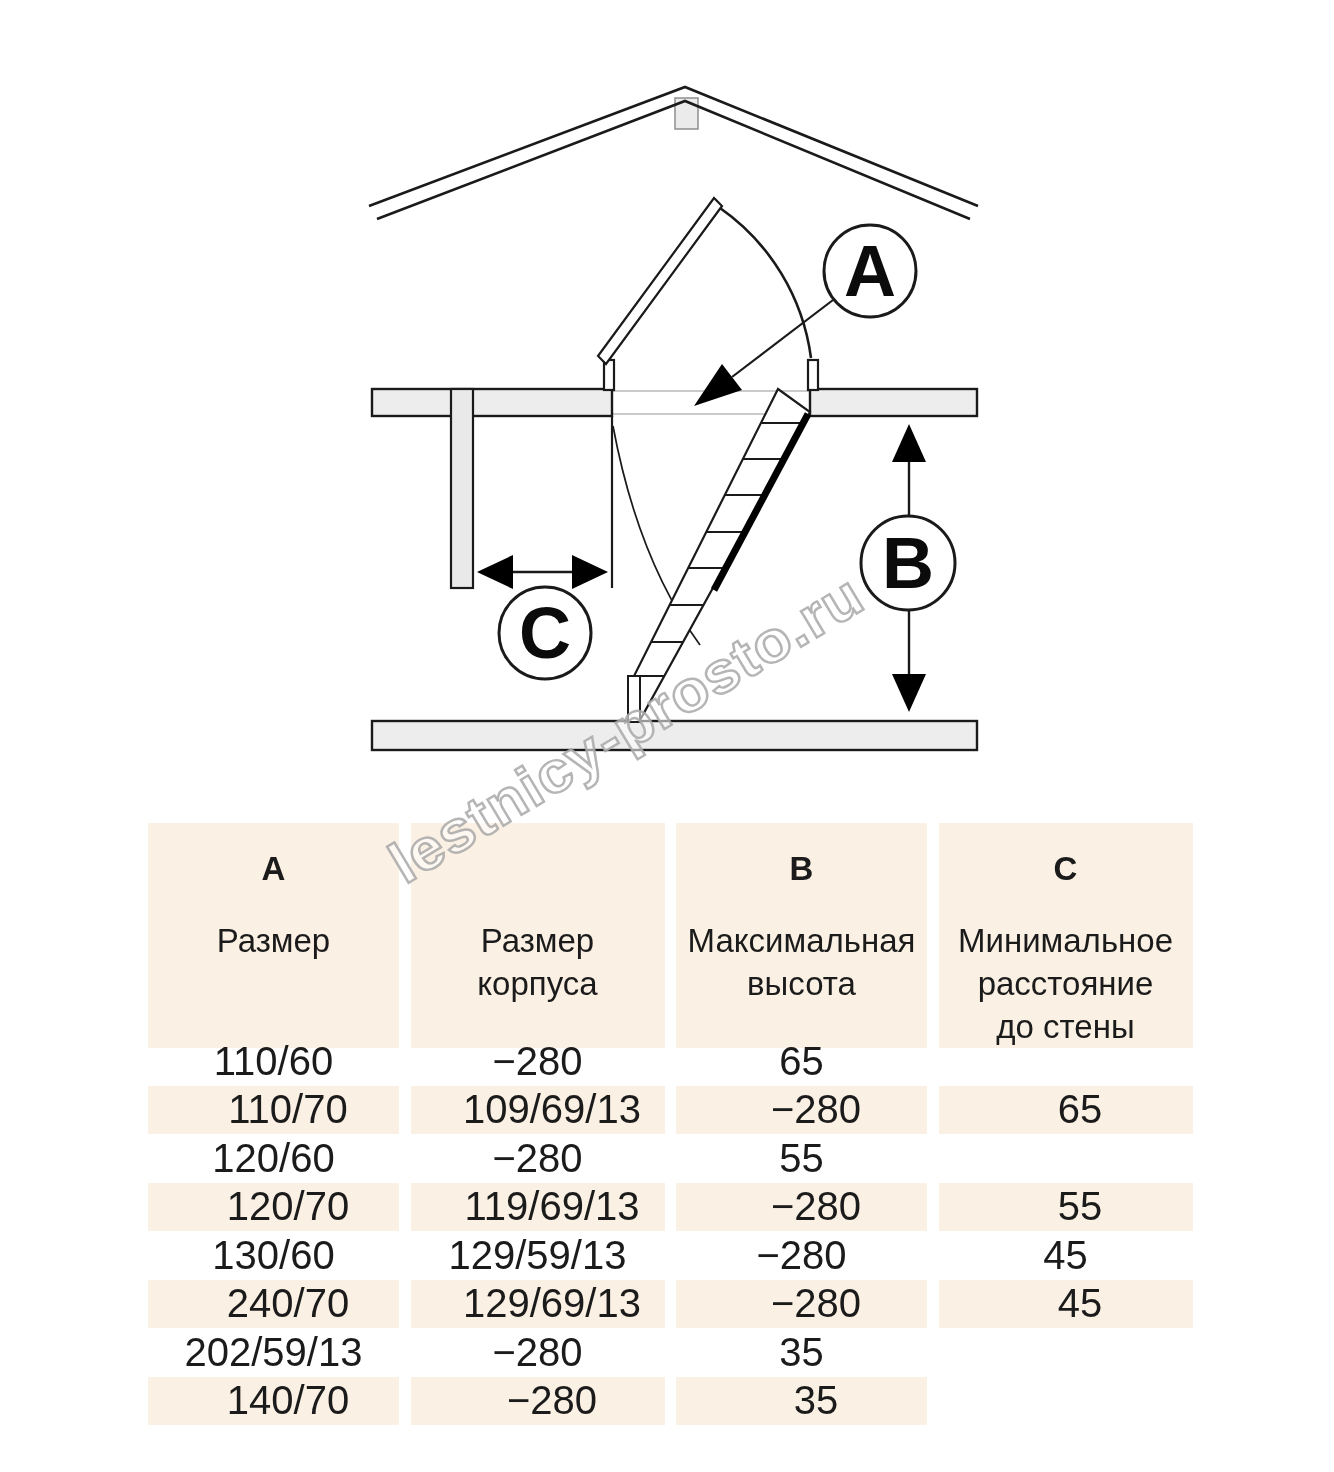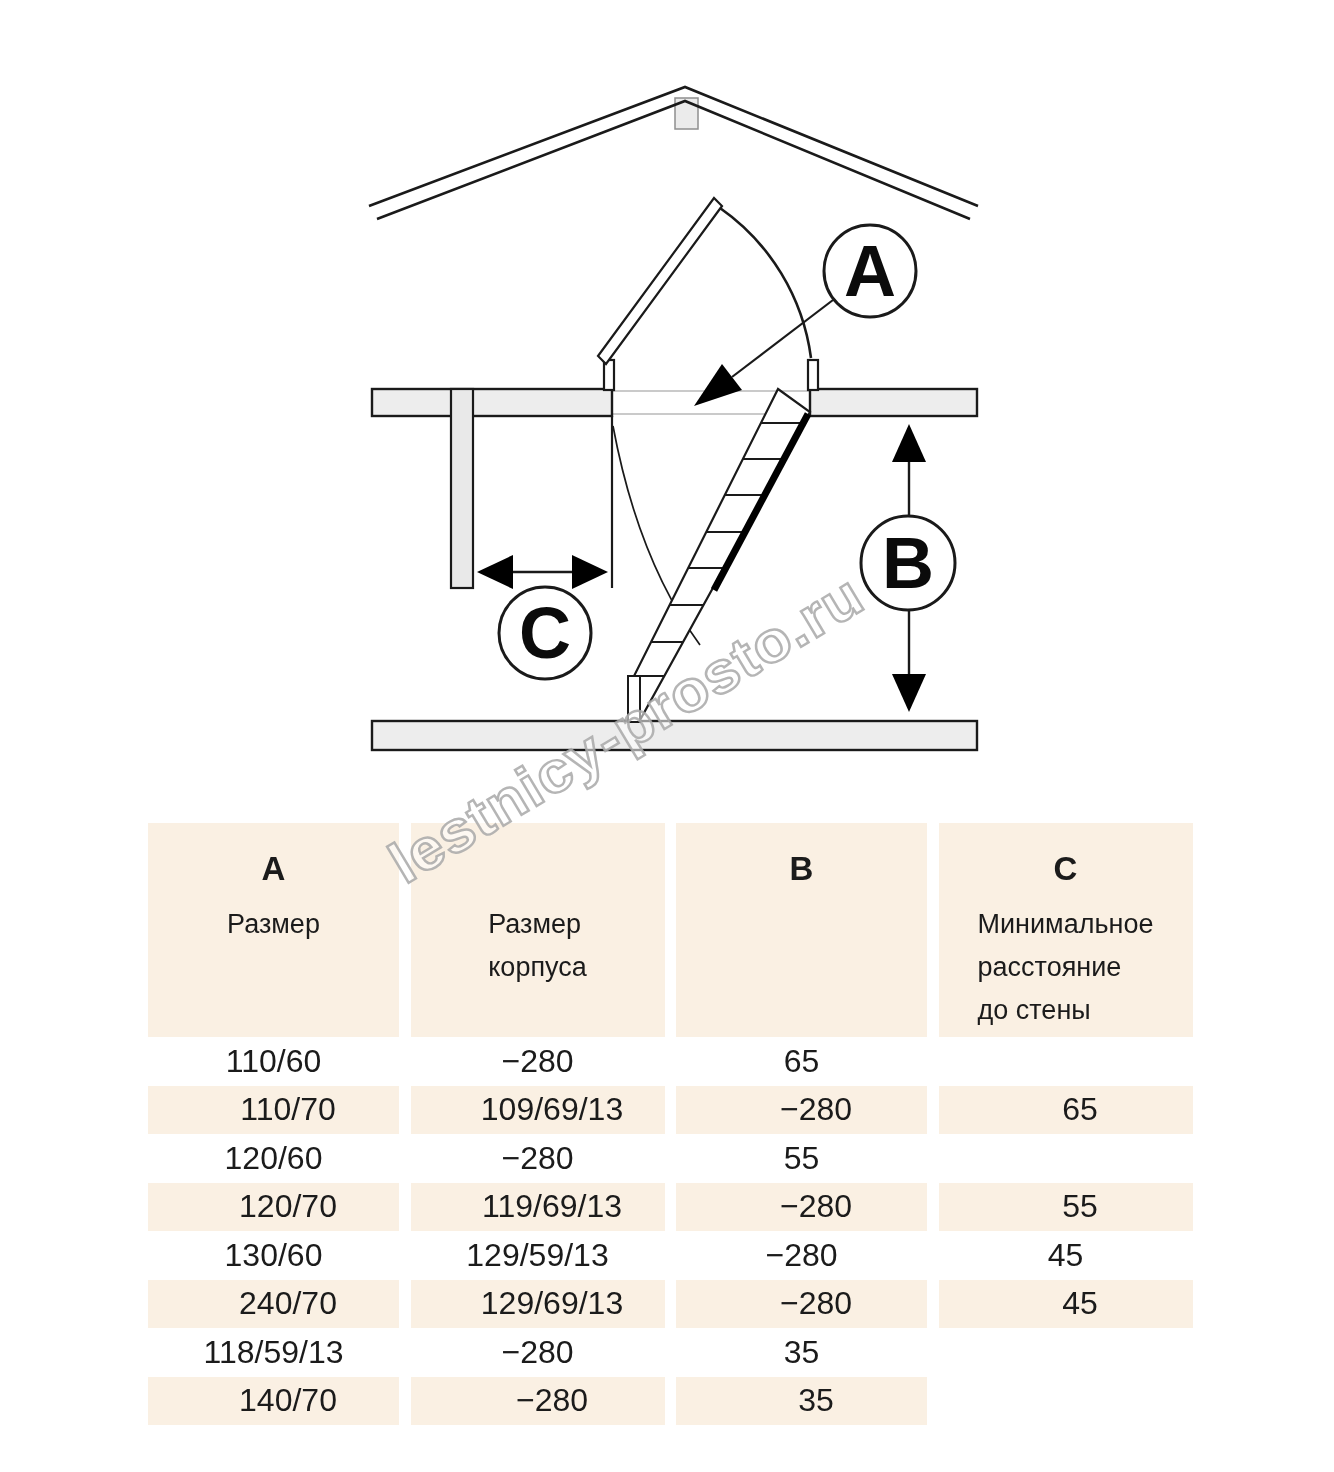--- a/index.html
+++ b/index.html
@@ -14,33 +14,33 @@
   .tbl-head{
     position:absolute;left:148px;top:823px;width:1046px;height:214px;
     display:grid;grid-template-columns:251px 254px 251px 254px;column-gap:11.5px;
   }
   .h-cell{
     display:flex;flex-direction:column;align-items:center;
     padding-top:26px;box-sizing:border-box;
   }
   .h-letter{font-size:33px;font-weight:bold;line-height:40px;height:40px;}
   .h-label{
-    font-size:27px;line-height:43px;margin-top:14px;
-    text-align:left;white-space:pre-line;
+    font-size:33px;line-height:43px;margin-top:30px;
+    text-align:center;white-space:pre-line;
   }
   .tbl-body{
     position:absolute;left:148px;top:1037px;width:1046px;
   }
   .t-row{
     display:grid;grid-template-columns:251px 254px 251px 254px;column-gap:11.5px;
     height:48.5px;
   }
   .t-cell{
     display:flex;align-items:center;justify-content:center;
-    font-size:32px;
+    font-size:40px;
   }
   .row-tint .t-cell{background:var(--peach);padding-left:29px;}
 </style>
 </head>
 <body>
 
 <div class="canvas">
 
   <svg class="diagram-svg" width="1334" height="790" viewBox="0 0 1334 790">
 
@@ -122,20 +122,22 @@
       <div class="h-letter">А</div>
       <div class="h-label">Размер</div>
     </div>
     <div class="h-cell" style="background: rgb(250, 240, 227);">
       <div class="h-letter"></div>
       <div class="h-label">Размер
 корпуса</div>
     </div>
     <div class="h-cell" style="background: rgb(250, 240, 227);">
       <div class="h-letter">B</div>
+      <div class="h-label">Максимальная
+высота</div>
     </div>
     <div class="h-cell" style="background: rgb(250, 240, 227);">
       <div class="h-letter">C</div>
       <div class="h-label">Минимальное
 расстояние
 до стены</div>
     </div>
   </div>
 
   <div class="tbl-body">
@@ -167,21 +169,21 @@
       <div class="t-cell">−280</div>
       <div class="t-cell">45</div>
     </div>
     <div class="t-row row-tint">
       <div class="t-cell">240/70</div>
       <div class="t-cell">129/69/13</div>
       <div class="t-cell">−280</div>
       <div class="t-cell">45</div>
     </div>
     <div class="t-row">
-      <div class="t-cell">118/59/13</div>
+      <div class="t-cell">202/59/13</div>
       <div class="t-cell">−280</div>
       <div class="t-cell">35</div>
     </div>
     <div class="t-row row-tint">
       <div class="t-cell">140/70</div>
       <div class="t-cell">−280</div>
       <div class="t-cell">35</div>
     </div>
   </div>
 

